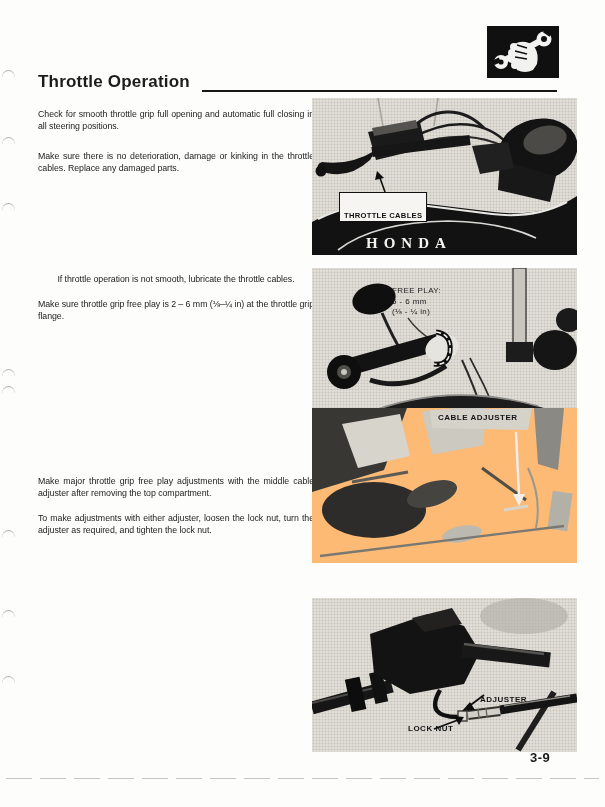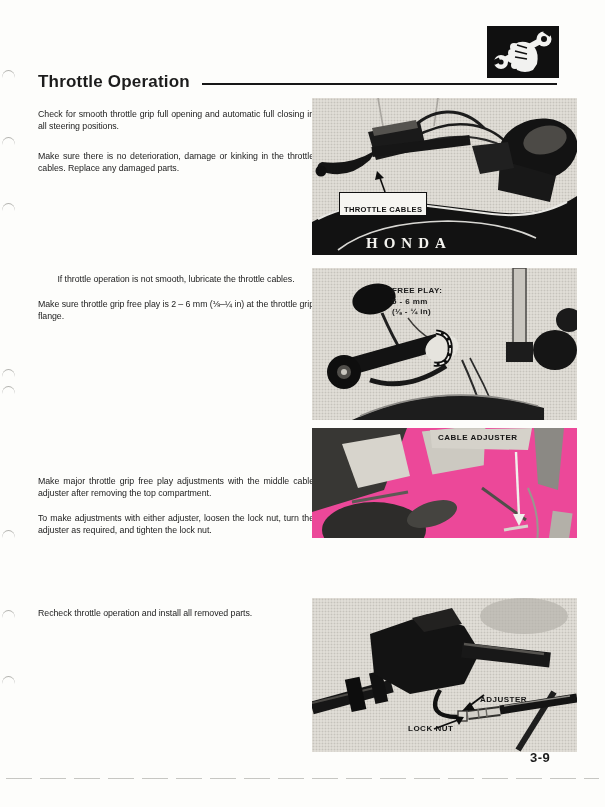--- a/index.html
+++ b/index.html
@@ -2,41 +2,41 @@
 <html><head>
 <meta charset="utf-8">
 <style>
   html,body{margin:0;padding:0;background:#ffffff;}
   .page{
     position:relative;width:605px;height:807px;overflow:hidden;
     background:#fdfdfb;color:#1c1c1c;
     font-family:"Liberation Sans",sans-serif;
   }
   
-  .header-row{position:absolute;left:38px;top:72px;right:48px;display:flex;align-items:center;}
+  .header-row{position:absolute;left:38px;top:72px;right:48px;display:flex;align-items:flex-end;}
   .page-title{font-size:17px;font-weight:bold;letter-spacing:.2px;white-space:nowrap;}
   .title-rule{flex:1;height:2px;background:#161616;margin-left:12px;margin-top:4px;}
   .logo-box{position:absolute;left:487px;top:26px;width:72px;height:52px;background:#101010;}
   
   .binder-mark{position:absolute;left:2px;width:13px;height:7px;border-top:1.6px solid #9a9a96;
     border-radius:50% 50% 0 0/100% 100% 0 0;opacity:.75;}
   .scan-edge-line{position:absolute;left:6px;right:6px;top:778px;height:1px;
     background:repeating-linear-gradient(90deg,#b9b9b4 0 26px,transparent 26px 34px);opacity:.8;}
   
   .para{position:absolute;left:38px;width:276px;font-size:8.8px;line-height:12.6px;
     letter-spacing:-.05px;text-align:justify;color:#222;}
   .one-line{white-space:nowrap;text-align:center;}
   
   .photo{position:absolute;left:312px;width:265px;overflow:hidden;}
   .halftone{background-color:#e0ddd6;
     background-image:radial-gradient(#c6c3bb 0.7px,transparent 1.15px);background-size:3px 3px;}
   .photo svg{position:absolute;left:0;top:0;}
   .callout-box{position:absolute;background:#f6f5f1;border:1px solid #111;color:#111;
-    font-size:7.6px;font-weight:bold;letter-spacing:.3px;padding:12px 4px 1px;white-space:nowrap;}
-  .callout-text{position:absolute;color:#1b1b1b;font-size:8px;font-weight:bold;
+    font-size:7.6px;font-weight:bold;letter-spacing:.3px;padding:18px 4px 1px;white-space:nowrap;}
+  .callout-text{position:absolute;color:#1b1b1b;font-size:8px;font-weight:normal;
     letter-spacing:.4px;line-height:10.5px;white-space:nowrap;}
   .callout-light{position:absolute;color:#141414;font-size:8px;font-weight:bold;
     letter-spacing:.5px;white-space:nowrap;}
   
   .page-number{position:absolute;left:530px;top:750px;font-size:13px;font-weight:bold;letter-spacing:.5px;}
 </style>
 </head>
 <body>
 
 <div class="page">
@@ -80,21 +80,20 @@
     <span class="page-title">Throttle Operation</span>
     <span class="title-rule"></span>
   </div>
 
   <p class="para" style="top:99px">Check for smooth throttle grip full opening and automatic full closing in all steering positions.</p>
   <p class="para" style="top:141px">Make sure there is no deterioration, damage or kinking in the throttle cables. Replace any damaged parts.</p>
   <p class="para one-line" style="top:264px">If throttle operation is not smooth, lubricate the throttle cables.</p>
   <p class="para" style="top:289px">Make sure throttle grip free play is 2 – 6 mm (⅛–¼ in) at the throttle grip flange.</p>
   <p class="para" style="top:466px">Make major throttle grip free play adjustments with the middle cable adjuster after removing the top compartment.</p>
   <p class="para" style="top:503px">To make adjustments with either adjuster, loosen the lock nut, turn the adjuster as required, and tighten the lock nut.</p>
-  <p class="para" style="top:598px">Recheck throttle operation and install all removed parts.</p>
 
   <div class="photo halftone" style="top:98px;height:157px">
     <svg width="265" height="157" viewBox="0 0 265 157">
 
       <line x1="66" y1="0" x2="72" y2="34" stroke="#a9a6a0" stroke-width="1.6"></line>
       <line x1="126" y1="0" x2="122" y2="28" stroke="#a9a6a0" stroke-width="1.6"></line>
 
       <path d="M96,34 C120,8 150,8 172,30" fill="none" stroke="#1c1c1c" stroke-width="3"></path>
       <path d="M100,40 C140,18 175,24 196,46" fill="none" stroke="#1c1c1c" stroke-width="2.4"></path>
       <path d="M104,46 C150,32 185,40 205,58" fill="none" stroke="#2a2a2a" stroke-width="2"></path>
@@ -155,21 +154,21 @@
       <path d="M40,152 Q130,110 232,140 L232,152 Z" fill="#1d1d1d"></path>
       <path d="M48,148 Q132,112 226,138" fill="none" stroke="#8b8985" stroke-width="1.6"></path>
     </svg>
     <div class="callout-text" style="left:80px;top:18px">
       <div>FREE PLAY:</div>
       <div>5 - 6 mm</div>
       <div>(⅛ - ¼ in)</div>
     </div>
   </div>
 
-  <div class="photo" style="top:428px;height:110px;background:#ec4899">
+  <div class="photo" style="top:408px;height:155px;background:#fdba74">
     <svg width="265" height="155" viewBox="0 0 265 155">
       <polygon points="0,0 95,0 72,62 0,84" fill="#383734"></polygon>
       <polygon points="30,16 88,6 98,48 46,60" fill="#d7d4cc"></polygon>
       <polygon points="112,0 176,0 170,40 118,44" fill="#ccc9c1" transform="rotate(-6 144 22)"></polygon>
       <polygon points="222,0 252,0 246,62 226,56" fill="#8b8984"></polygon>
       <rect x="238" y="84" width="20" height="38" fill="#b3b0a8" transform="rotate(8 248 103)"></rect>
       <ellipse cx="62" cy="102" rx="52" ry="28" fill="#2d2c2a"></ellipse>
       <ellipse cx="120" cy="86" rx="26" ry="12" fill="#454440" transform="rotate(-18 120 86)"></ellipse>
       <ellipse cx="150" cy="126" rx="20" ry="8" fill="#bcb9b1" transform="rotate(-10 150 126)"></ellipse>
       <line x1="8" y1="148" x2="252" y2="118" stroke="#7a7873" stroke-width="2.4"></line>

